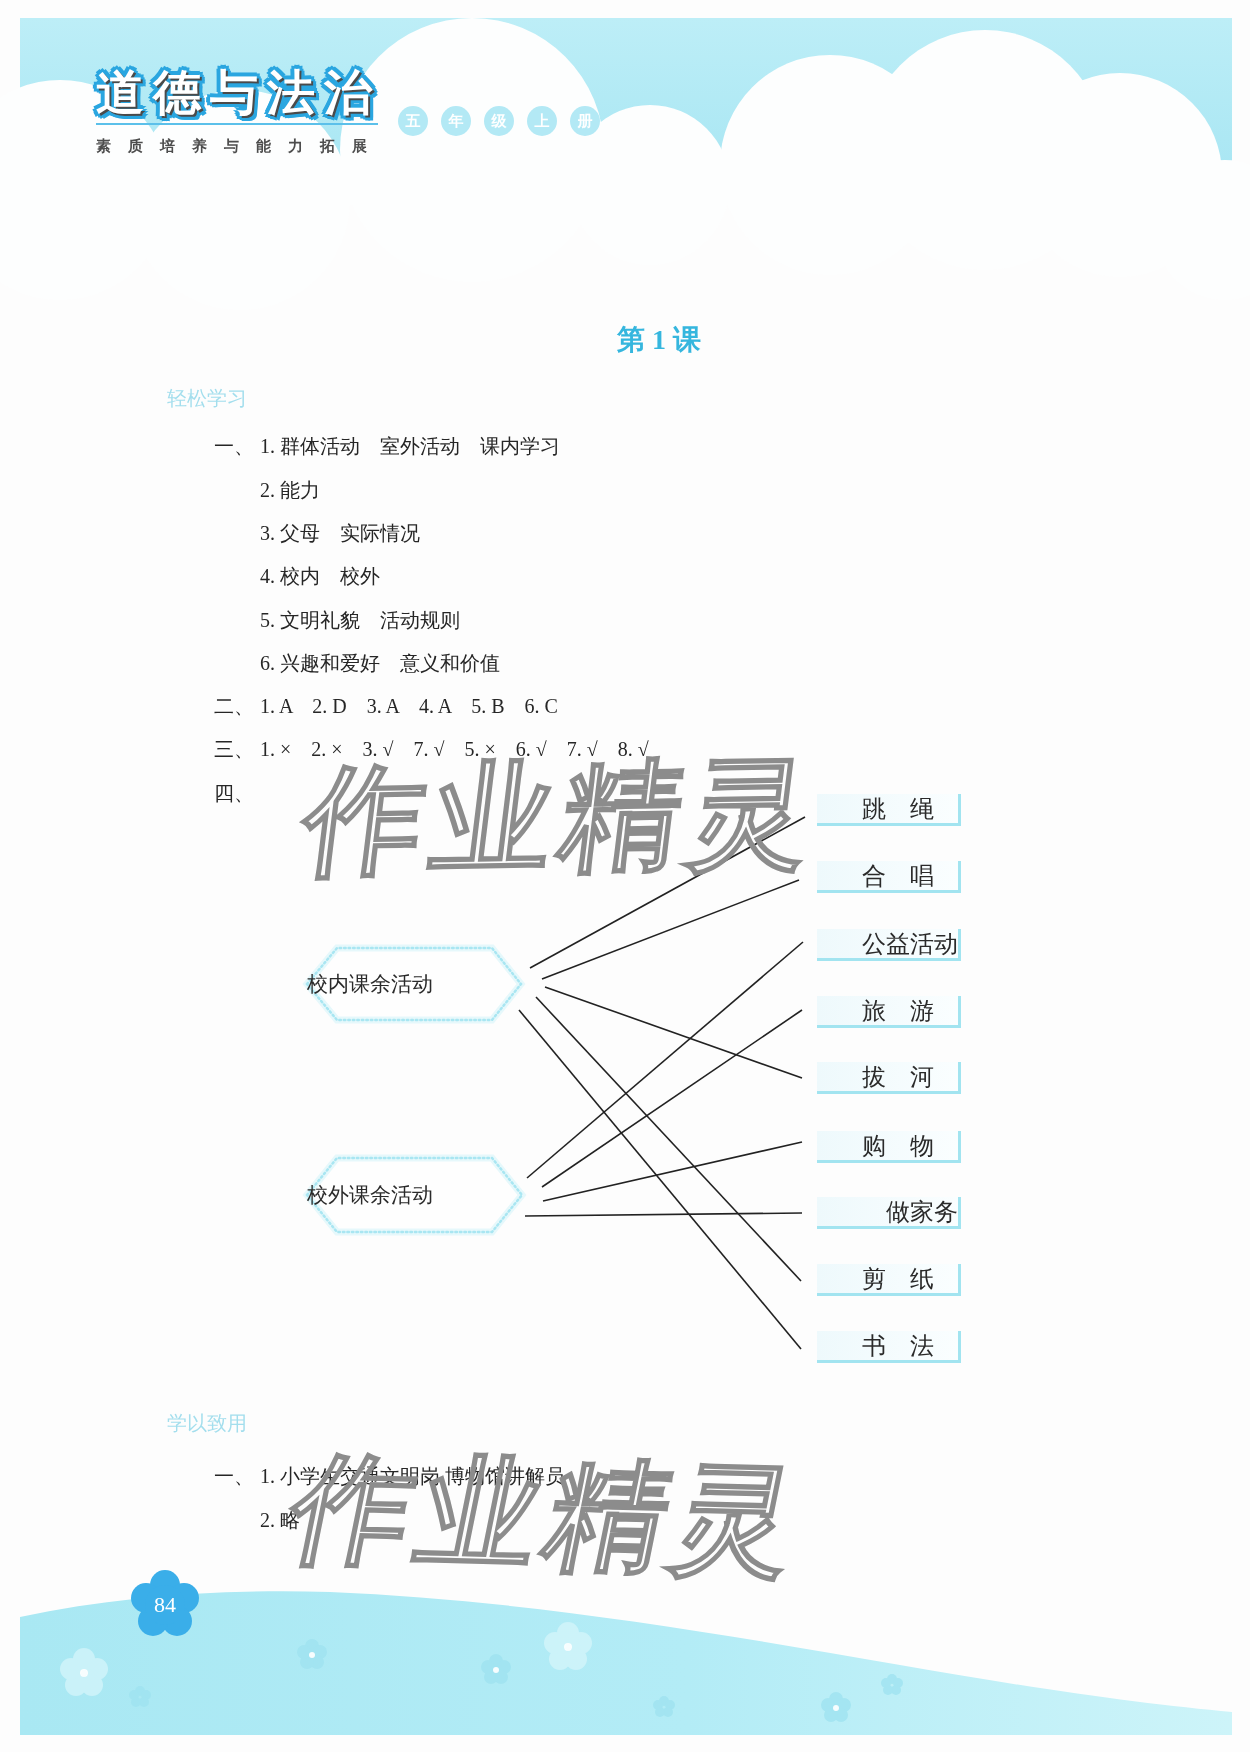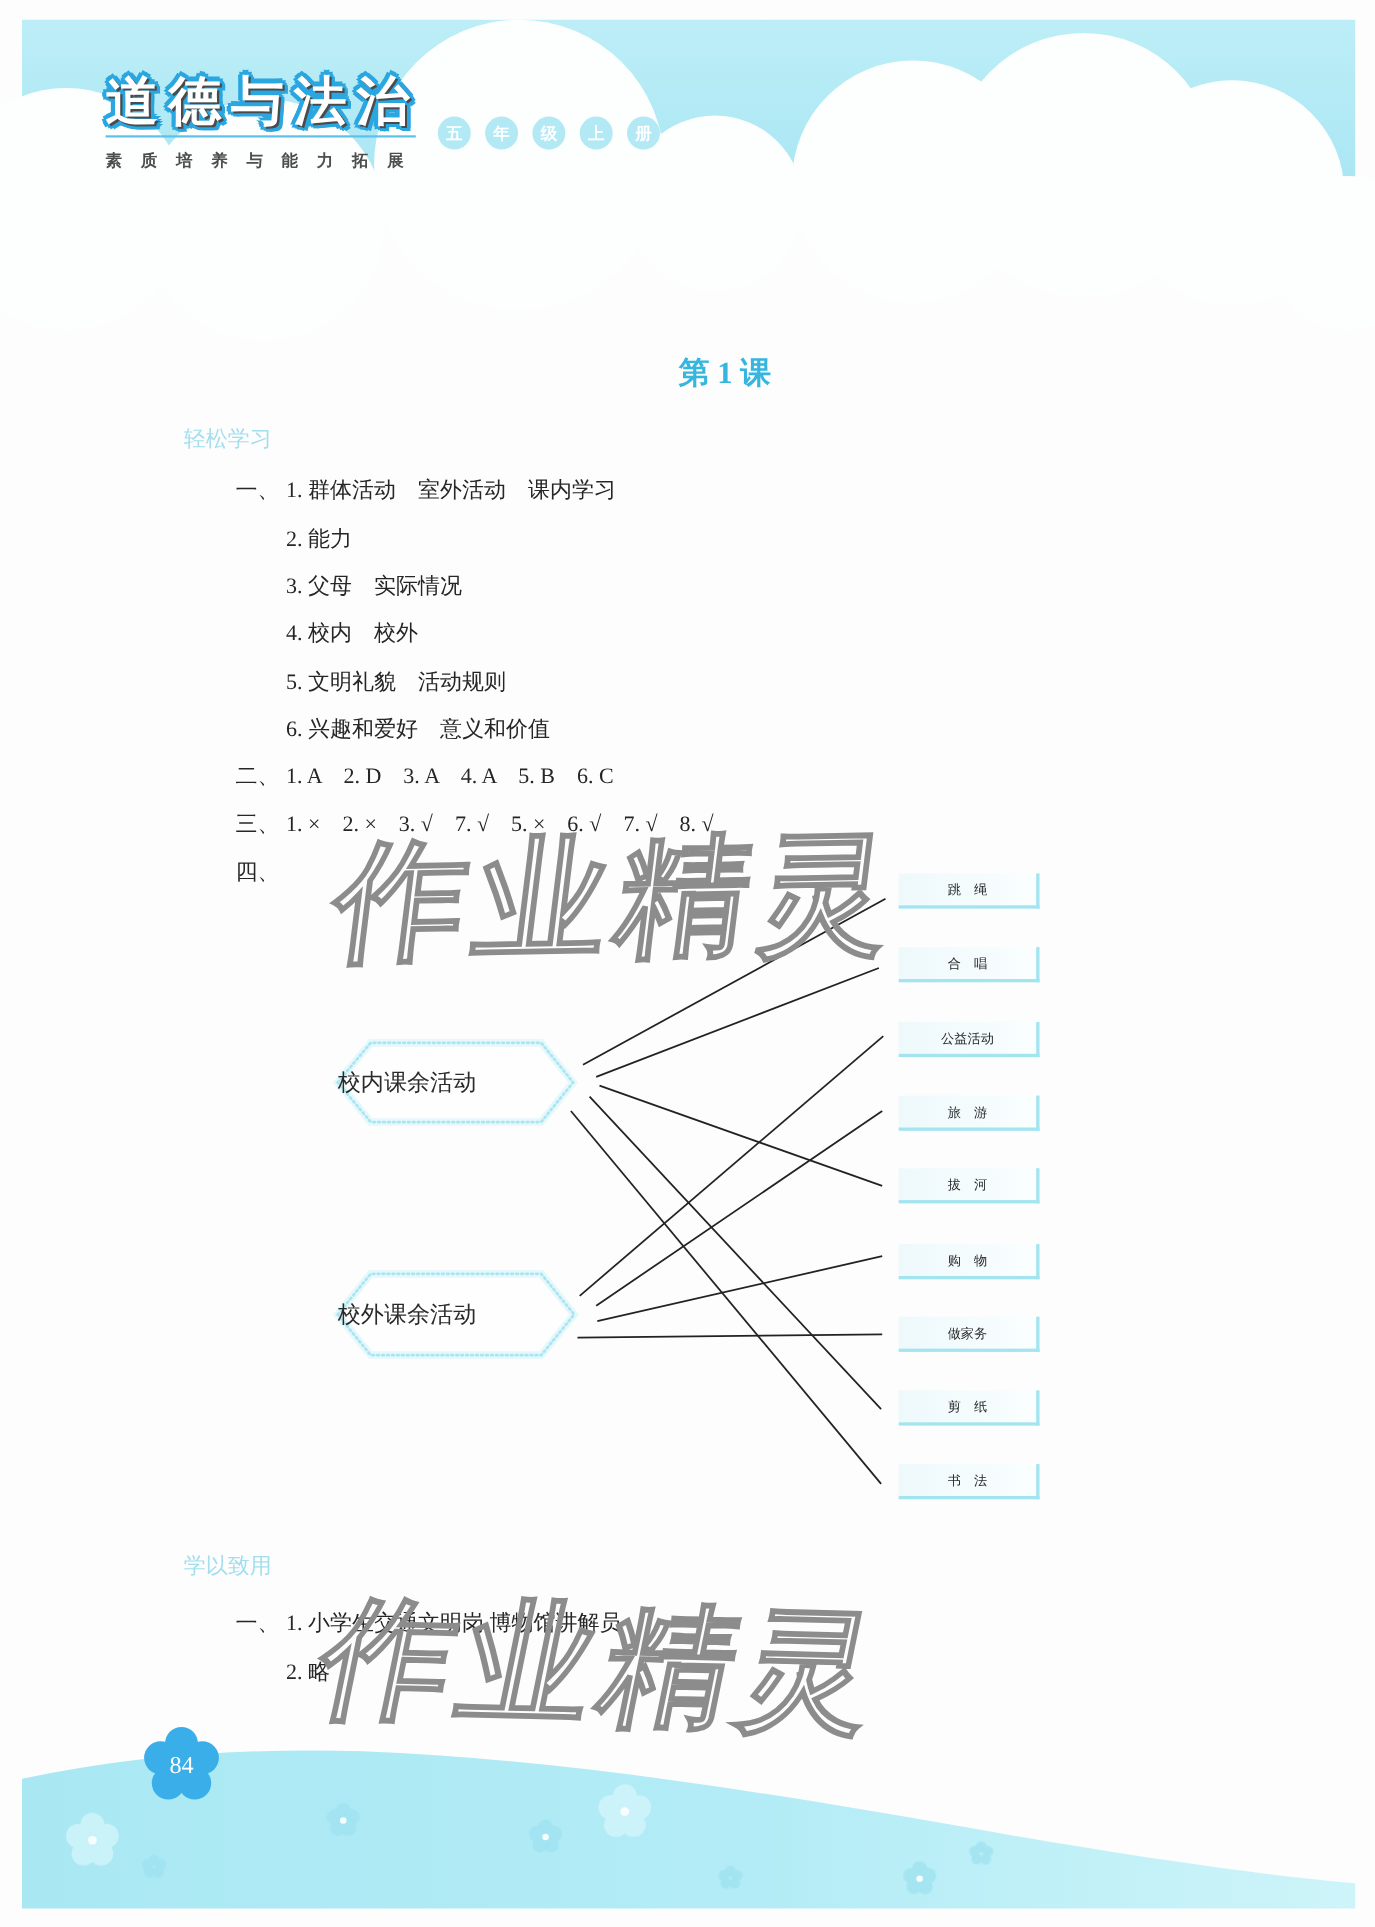--- a/index.html
+++ b/index.html
@@ -49,21 +49,21 @@
   .qa{left:0;width:1250px;}
   .row{position:relative;height:43.3px;line-height:43.3px;font-size:20px;}
   .row .prefix{position:absolute;left:214px;top:0;white-space:nowrap;}
   .row .text{position:absolute;left:260px;top:0;white-space:pre;}
 
   
   .mbox{
     position:absolute;left:817px;width:125px;height:29px;z-index:2;
     border-right:3px solid var(--box);border-bottom:3px solid var(--box);
     background:linear-gradient(90deg,#eef9fc,#fafeff);
-    text-align:center;line-height:31px;font-size:12px;color:#2a2a2a;white-space:nowrap;
+    text-align:right;line-height:31px;font-size:24px;color:#2a2a2a;white-space:nowrap;padding-left:16px;
   }
   .mbox.wide span{letter-spacing:1em;padding-left:1em;}
   .hex-label{position:absolute;z-index:2;width:215px;left:307px;font-size:21px;line-height:28px;color:#2a2a2a;white-space:nowrap;}
   .lines{position:absolute;left:0;top:0;z-index:1;}
 
   
   .page-num{left:143px;top:1591px;width:44px;text-align:center;color:#fff;font-size:22px;line-height:28px;z-index:3;}
 
   
   .watermark{

